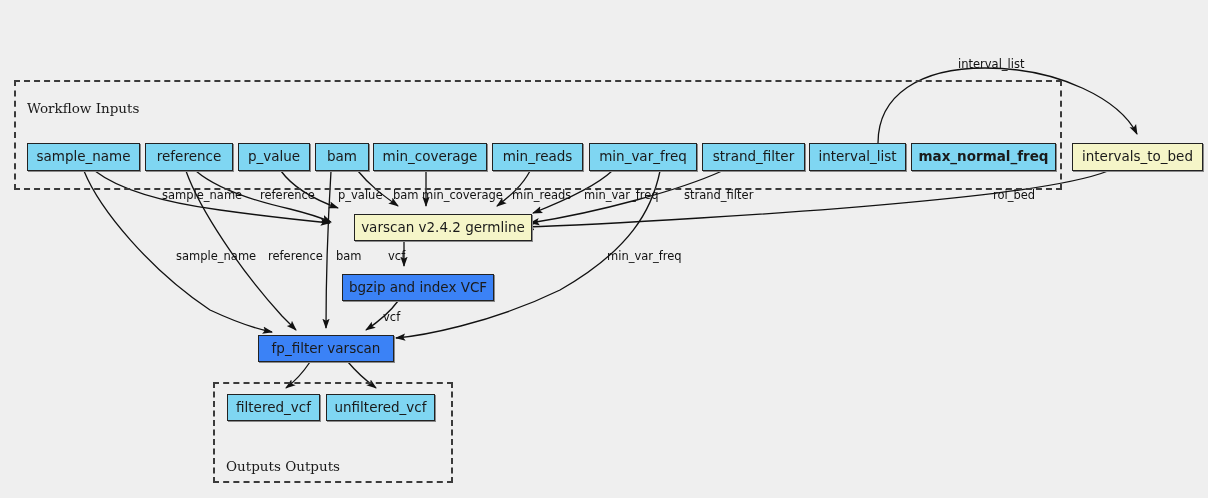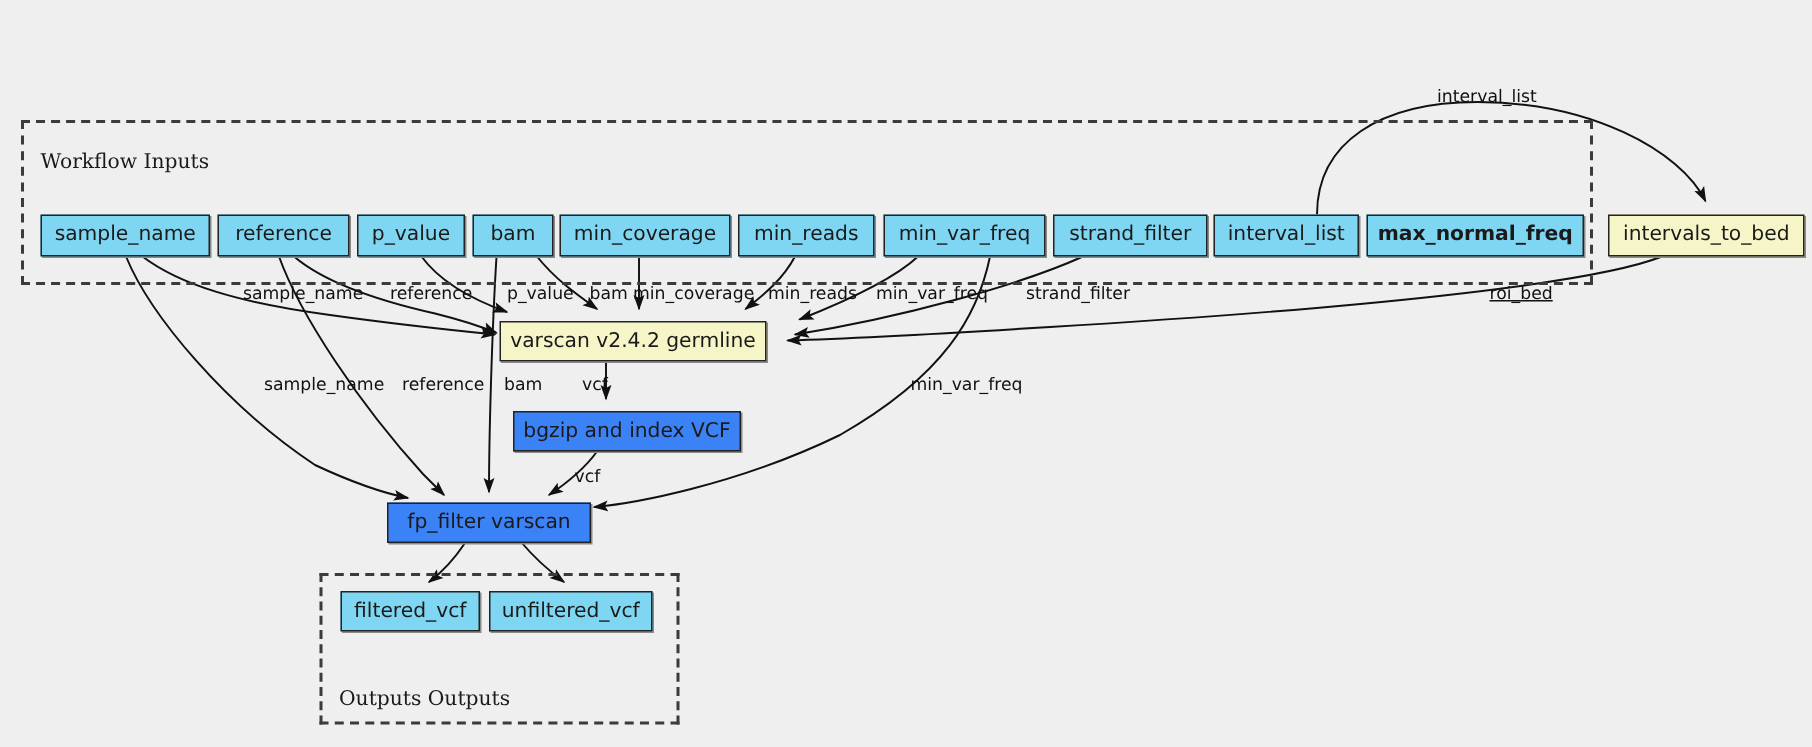--- a/index.html
+++ b/index.html
@@ -139,21 +139,21 @@
       </div>
       <div class="node node-input" style="left: 809px; top: 143px; width: 97px; height: 28px;">
         <span>interval_list</span>
       </div>
       <div class="node node-input" style="left: 911px; top: 143px; width: 145px; height: 28px; font-weight: bold;">
         <span>max_normal_freq</span>
       </div>
       <div class="node node-tool" style="left: 1072px; top: 143px; width: 131px; height: 28px;">
         <span>intervals_to_bed</span>
       </div>
-      <div class="node node-tool" style="left: 333px; top: 214px; width: 178px; height: 27px;">
+      <div class="node node-tool" style="left: 354px; top: 214px; width: 178px; height: 27px;">
         <span>varscan v2.4.2 germline</span>
       </div>
       <div class="node node-step" style="left: 342px; top: 274px; width: 152px; height: 27px;">
         <span>bgzip and index VCF</span>
       </div>
       <div class="node node-step" style="left: 258px; top: 335px; width: 136px; height: 27px;">
         <span>fp_filter varscan</span>
       </div>
       <div class="node node-output" style="left: 227px; top: 394px; width: 93px; height: 27px;">
         <span>filtered_vcf</span>
@@ -164,21 +164,21 @@
     </div>
   <div id="edge-label-layer">
       <div class="edge-label" style="left: 162px; top: 188px;">sample_name</div>
       <div class="edge-label" style="left: 260px; top: 188px;">reference</div>
       <div class="edge-label" style="left: 338px; top: 188px;">p_value</div>
       <div class="edge-label" style="left: 393px; top: 188px;">bam</div>
       <div class="edge-label" style="left: 422px; top: 188px;">min_coverage</div>
       <div class="edge-label" style="left: 512px; top: 188px;">min_reads</div>
       <div class="edge-label" style="left: 584px; top: 188px;">min_var_freq</div>
       <div class="edge-label" style="left: 684px; top: 188px;">strand_filter</div>
-      <div class="edge-label" style="left: 993px; top: 188px; text-decoration: underline;">roi_bed</div>
+      <div class="edge-label" style="left: 993px; top: 188px;">roi_bed</div>
       <div class="edge-label" style="left: 958px; top: 57px;">interval_list</div>
       <div class="edge-label" style="left: 176px; top: 249px;">sample_name</div>
       <div class="edge-label" style="left: 268px; top: 249px;">reference</div>
       <div class="edge-label" style="left: 336px; top: 249px;">bam</div>
       <div class="edge-label" style="left: 388px; top: 249px;">vcf</div>
       <div class="edge-label" style="left: 607px; top: 249px;">min_var_freq</div>
       <div class="edge-label" style="left: 383px; top: 310px;">vcf</div>
     </div>
 </div>
 

